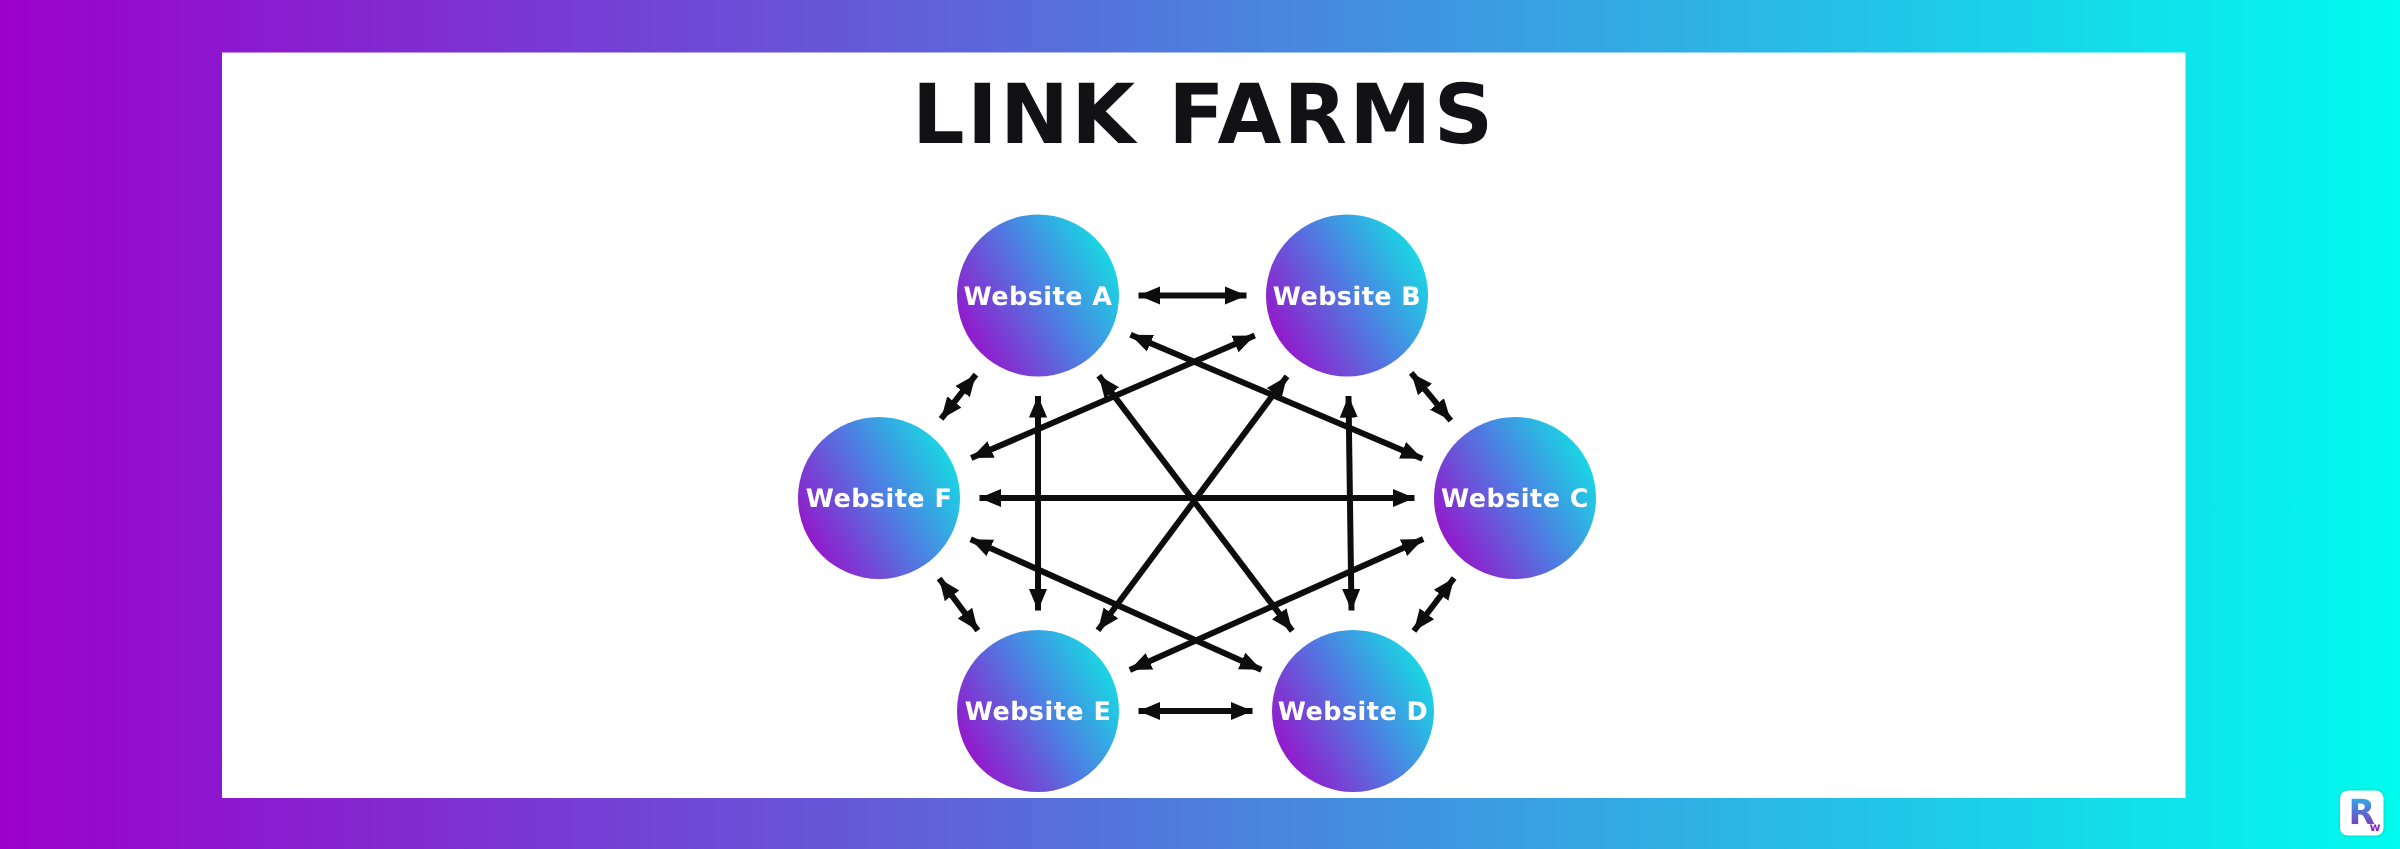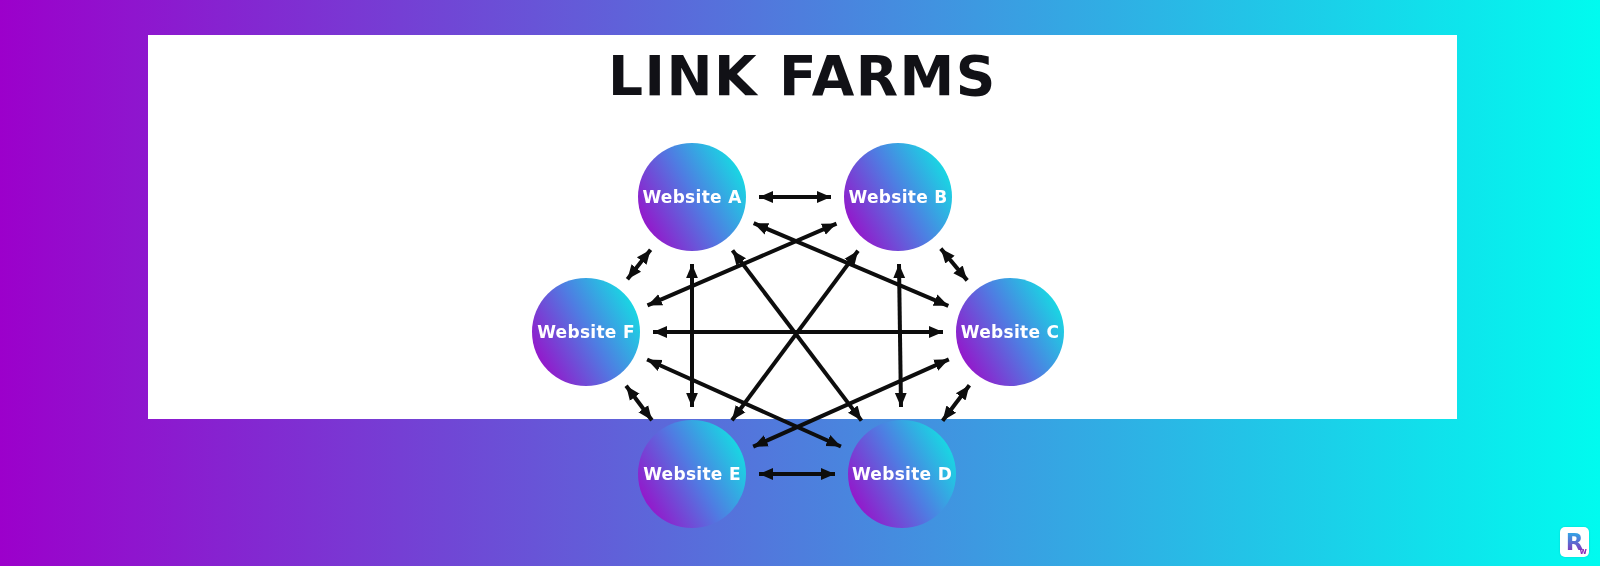--- a/index.html
+++ b/index.html
@@ -15,21 +15,21 @@
     inset: 0;
     width: 1600px;
     height: 566px;
     background: linear-gradient(90deg, var(--bg-left, #9c00cb) 0%, var(--bg-right, #00fbef) 100%);
   }
   .panel {
     position: absolute;
     left: 148px;
     top: 35px;
     width: 1309px;
-    height: 384px;
+    height: 497px;
     background: var(--panel, #ffffff);
   }
   .page-title {
     position: absolute;
     left: 0;
     right: 0;
     top: 14px;
     margin: 0;
     text-align: center;
     font-size: 55px;

